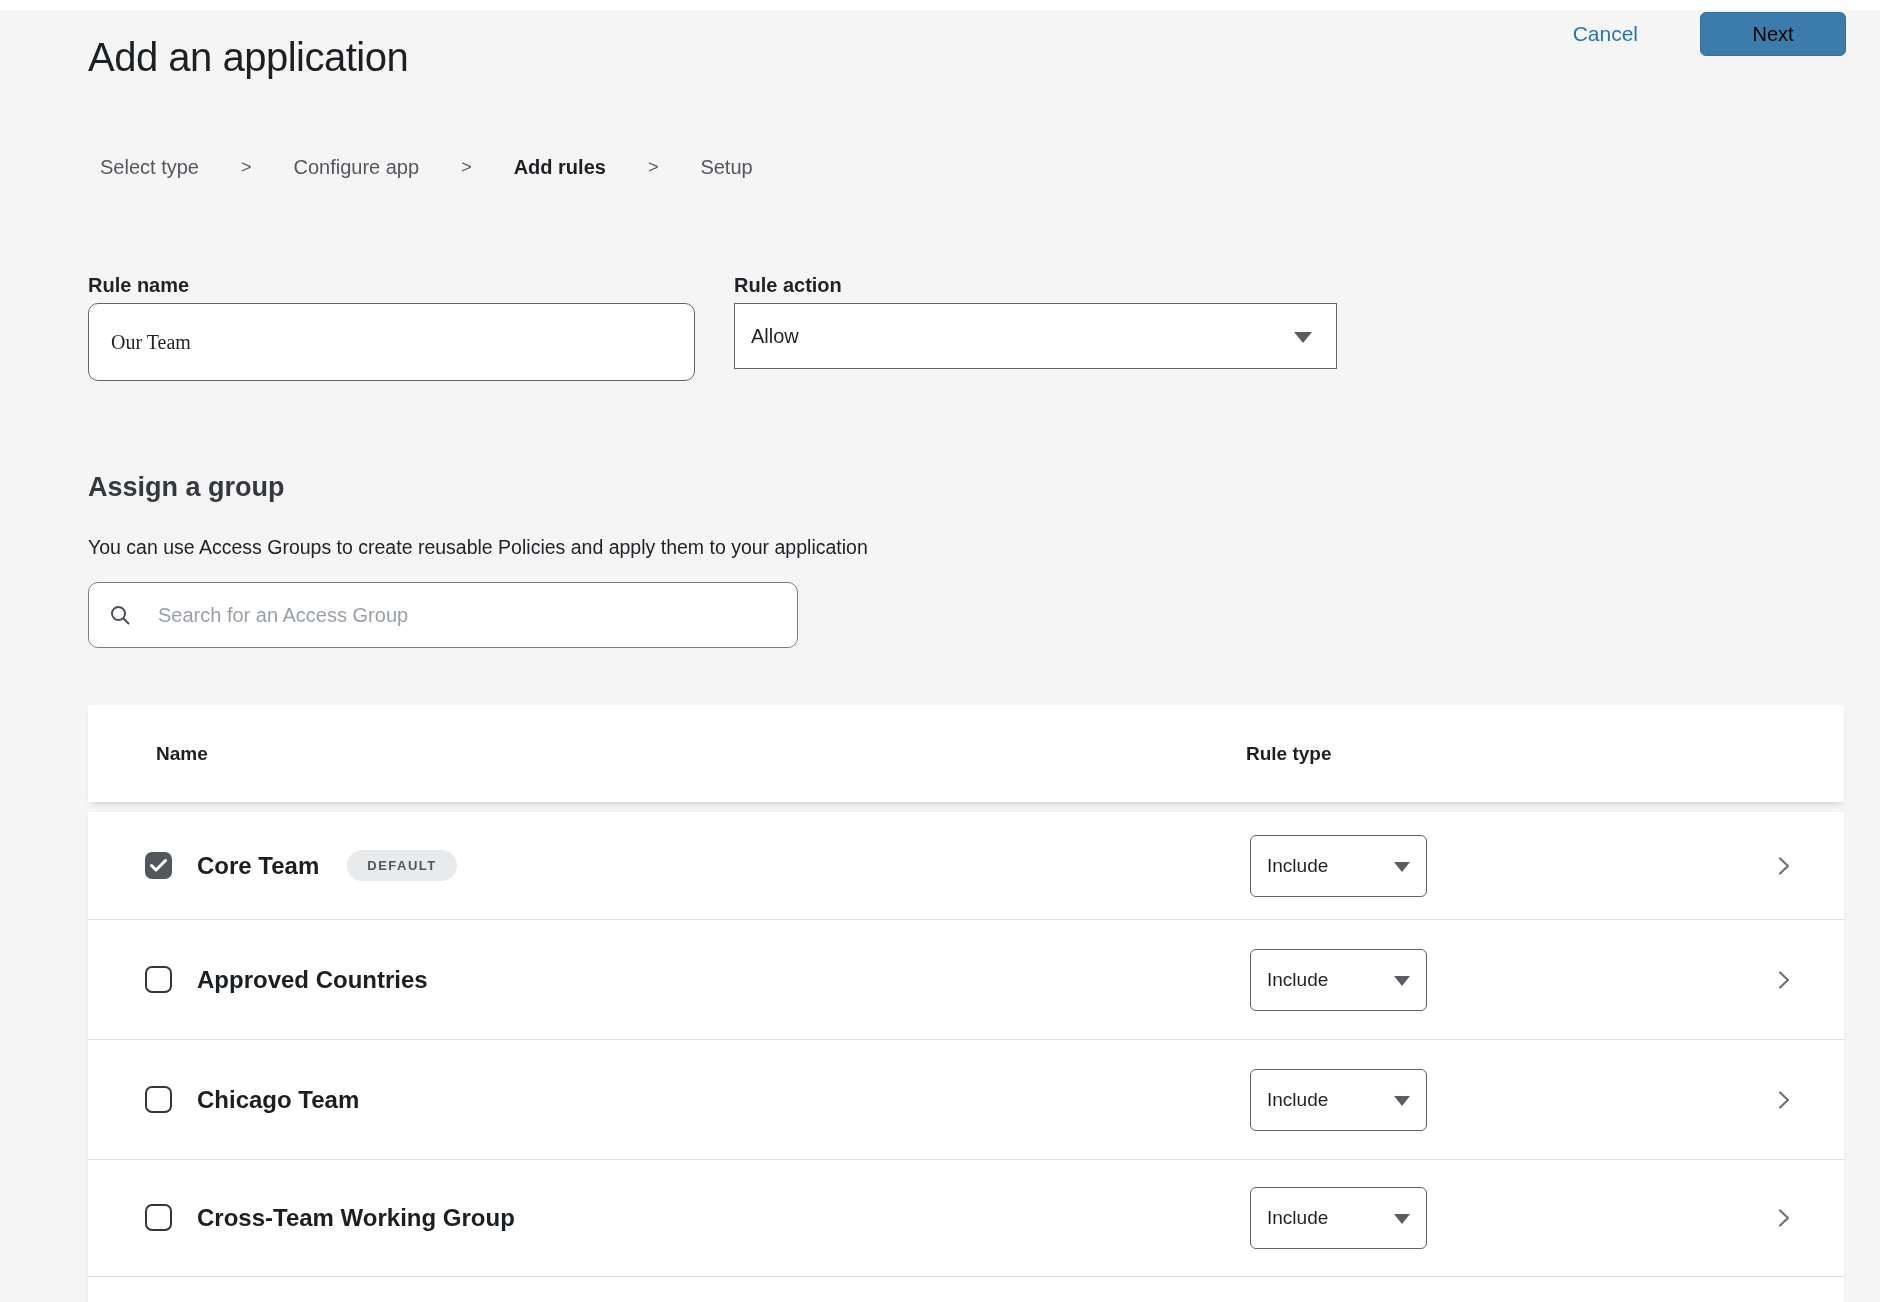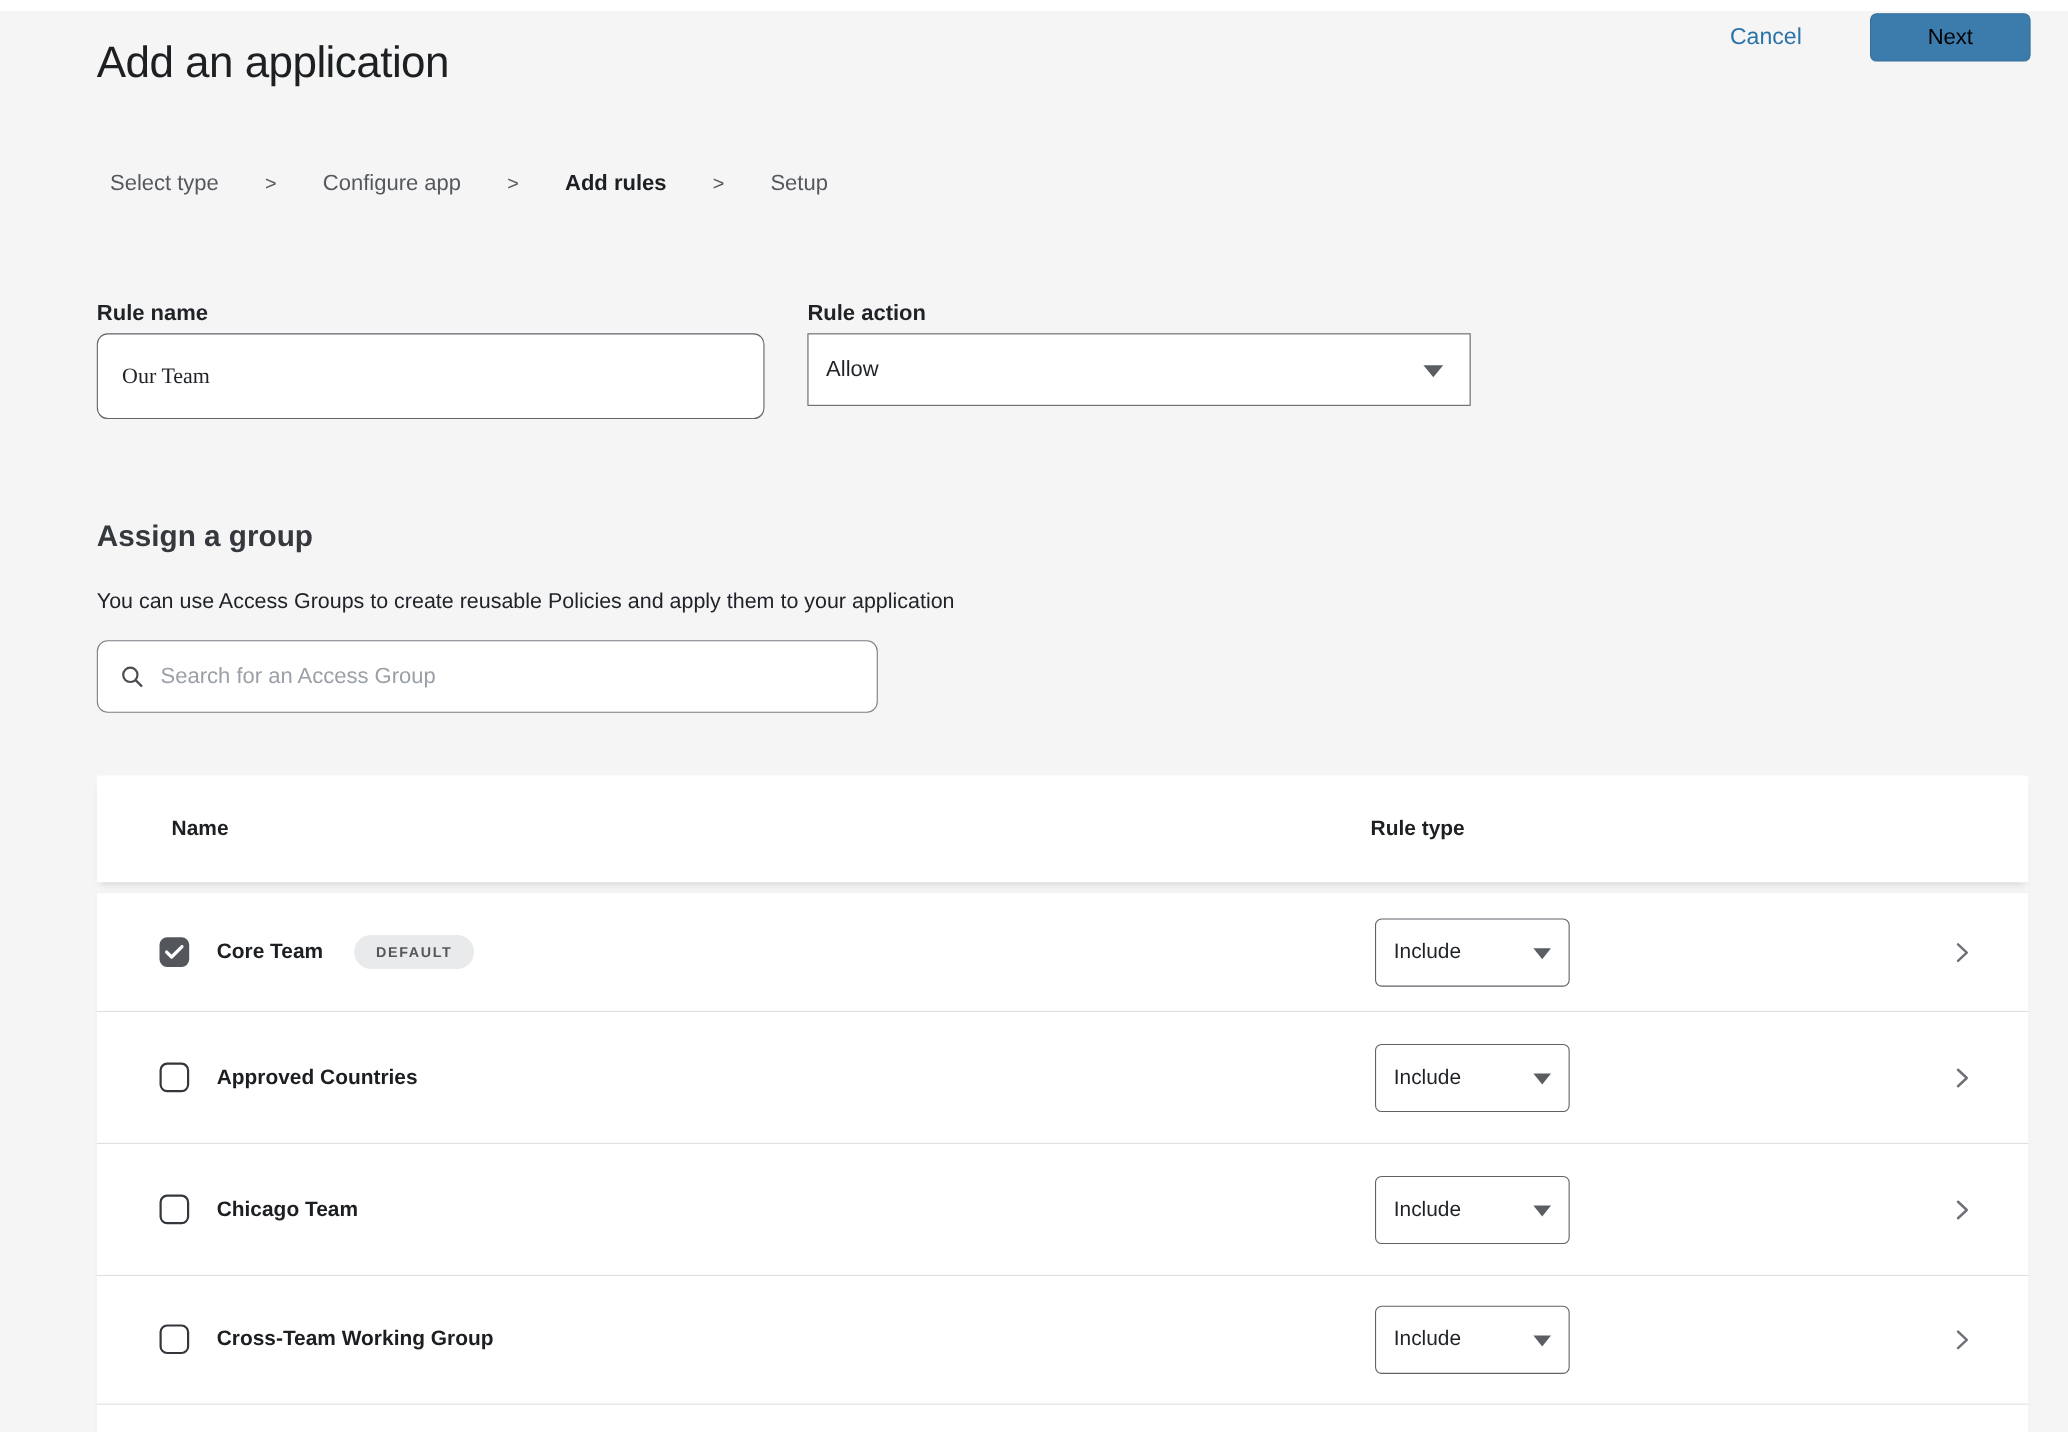--- a/index.html
+++ b/index.html
@@ -74,21 +74,21 @@
     font-size:19.5px;color:#202428;
   }
   .search-wrap{
     position:absolute;left:88px;top:582px;width:710px;height:66px;box-sizing:border-box;
     background:#ffffff;border:1.5px solid #7a7e83;border-radius:10px;
     display:flex;align-items:center;padding-left:20px;
   }
   .search-wrap svg{flex:0 0 auto;}
   .search-input{
     border:none;outline:none;background:transparent;
-    margin-left:13px;flex:1;height:100%;
+    margin-left:25px;flex:1;height:100%;
     font-size:20px;color:#1f2226;font-family:inherit;
   }
   .search-input::placeholder{color:#9aa0a6;}
   
   .table-header-card{
     position:absolute;left:88px;top:705px;width:1756px;height:97px;
     background:#ffffff;border-radius:3px 3px 0 0;
     box-shadow:0 5px 7px -3px rgba(0,0,0,.14);
   }
   .col-head{
@@ -112,21 +112,21 @@
   .checkbox{
     position:absolute;left:57px;top:50%;margin-top:-14px;
     width:27px;height:27px;box-sizing:border-box;border-radius:7px;
     border:2px solid #33373c;background:#ffffff;cursor:pointer;
     display:flex;align-items:center;justify-content:center;
   }
   .checkbox svg{display:none;}
   .checkbox.checked{background:#53575c;border-color:#53575c;}
   .checkbox.checked svg{display:block;}
   .row-label{
-    margin-left:109px;font-size:19px;font-weight:700;color:#1c1f22;
+    margin-left:109px;font-size:24px;font-weight:700;color:#1c1f22;
   }
   .default-badge{
     margin-left:28px;height:31px;padding:0 20px;border-radius:16px;
     background:#e9eaeb;display:flex;align-items:center;
     font-size:13px;font-weight:700;letter-spacing:1.5px;color:#53575c;
   }
   .row-select{
     position:absolute;left:1162px;top:50%;margin-top:-31px;
     width:177px;height:62px;box-sizing:border-box;
     background:#ffffff;border:1.5px solid #5f6368;border-radius:6px;

